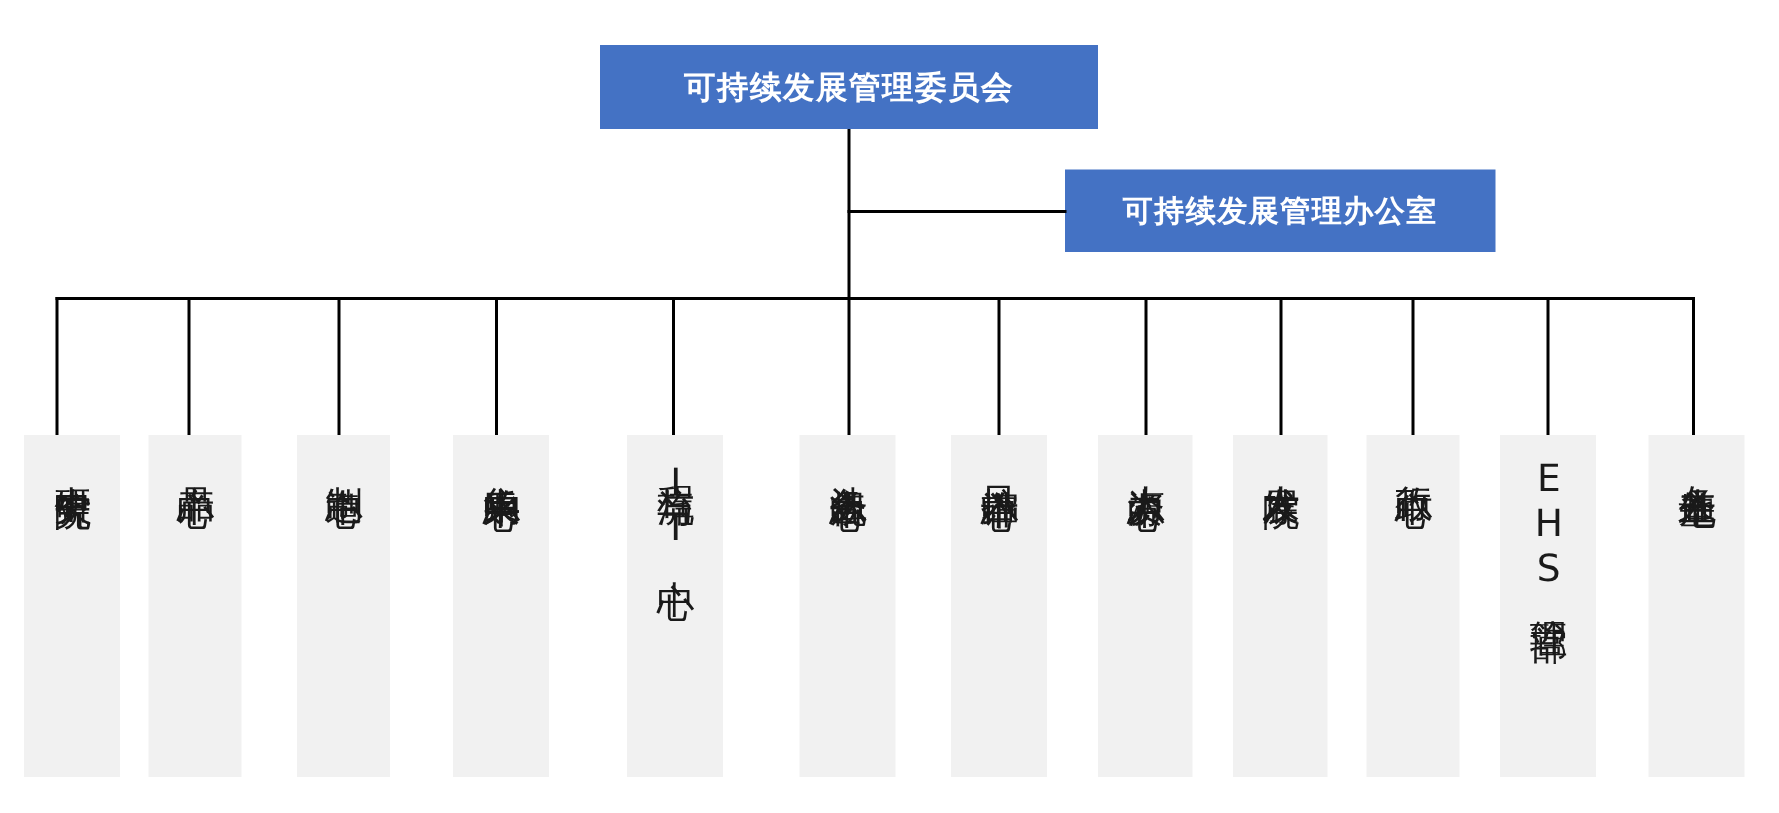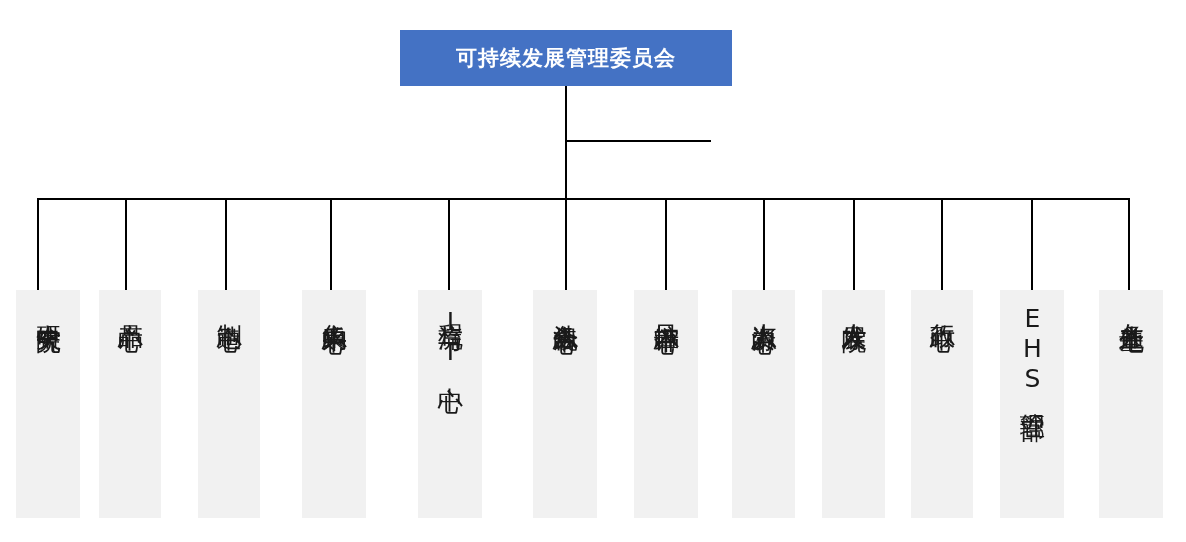--- a/index.html
+++ b/index.html
@@ -76,20 +76,23 @@
 </style>
 </head>
 <body>
 
 <div id="chart-root">
 
   <div id="committee-box" class="blue-box">
     <span>可持续发展管理委员会</span>
   </div>
 
+  <div id="office-box" class="blue-box">
+    <span>可持续发展管理办公室</span>
+  </div>
 
   <div class="line vline" style="left:565px; top:86px; height:113px;"></div>
 
   <div class="line hline" style="left:565px; top:140px; width:146px;"></div>
 
   <div class="line hline" style="left:37px; top:198px; width:1092px;"></div>
 
   <div class="line vline" style="left:37px;   top:198px; height:92px;"></div>
   <div class="line vline" style="left:125px;  top:198px; height:92px;"></div>
   <div class="line vline" style="left:225px;  top:198px; height:92px;"></div>

